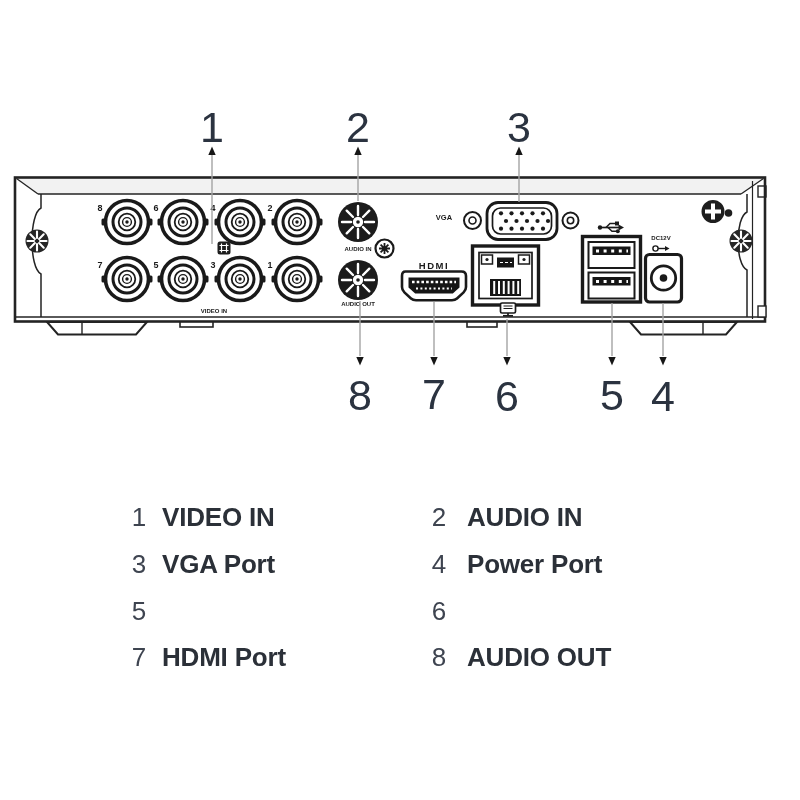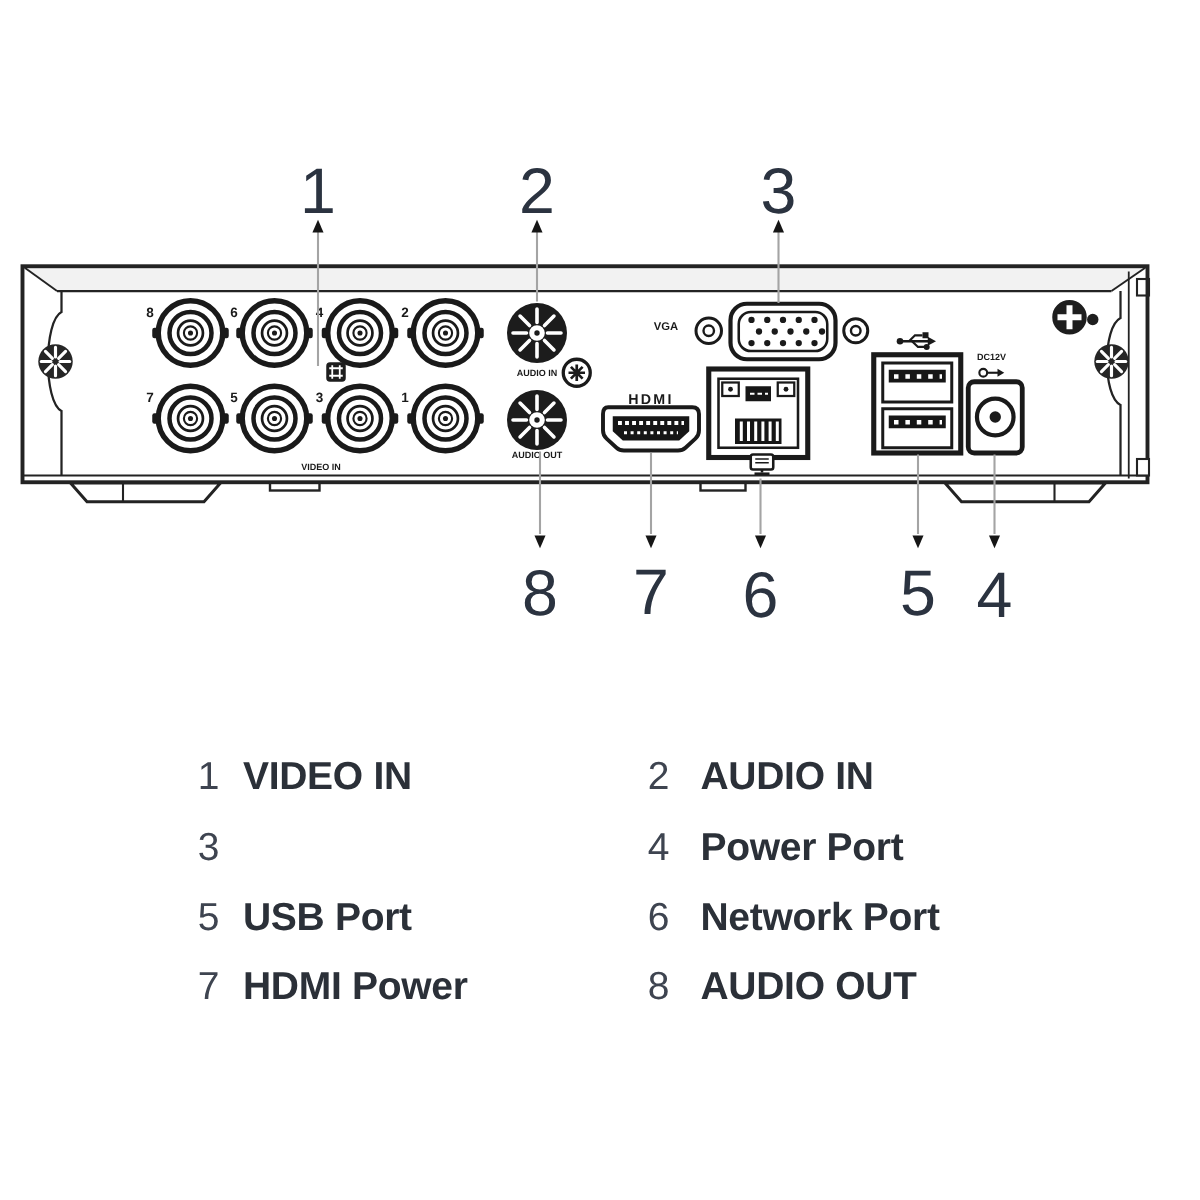--- a/index.html
+++ b/index.html
@@ -231,30 +231,29 @@
 
 <div class="legend">
   <div class="lrow" style="top:502px">
     <span class="lnum n1">1</span>
     <span class="llab l1">VIDEO IN</span>
     <span class="lnum n2">2</span>
     <span class="llab l2">AUDIO IN</span>
   </div>
   <div class="lrow" style="top:549px">
     <span class="lnum n1">3</span>
+    <span class="llab l1">VGA Port</span>
     <span class="lnum n2">4</span>
     <span class="llab l2">Power Port</span>
   </div>
   <div class="lrow" style="top:596px">
     <span class="lnum n1">5</span>
-    <span class="llab l1">USB Port</span>
     <span class="lnum n2">6</span>
-    <span class="llab l2">Network Port</span>
   </div>
   <div class="lrow" style="top:642px">
     <span class="lnum n1">7</span>
-    <span class="llab l1">HDMI Power</span>
+    <span class="llab l1">HDMI Port</span>
     <span class="lnum n2">8</span>
     <span class="llab l2">AUDIO OUT</span>
   </div>
 </div>
 
 </div>
 
 </body></html>

